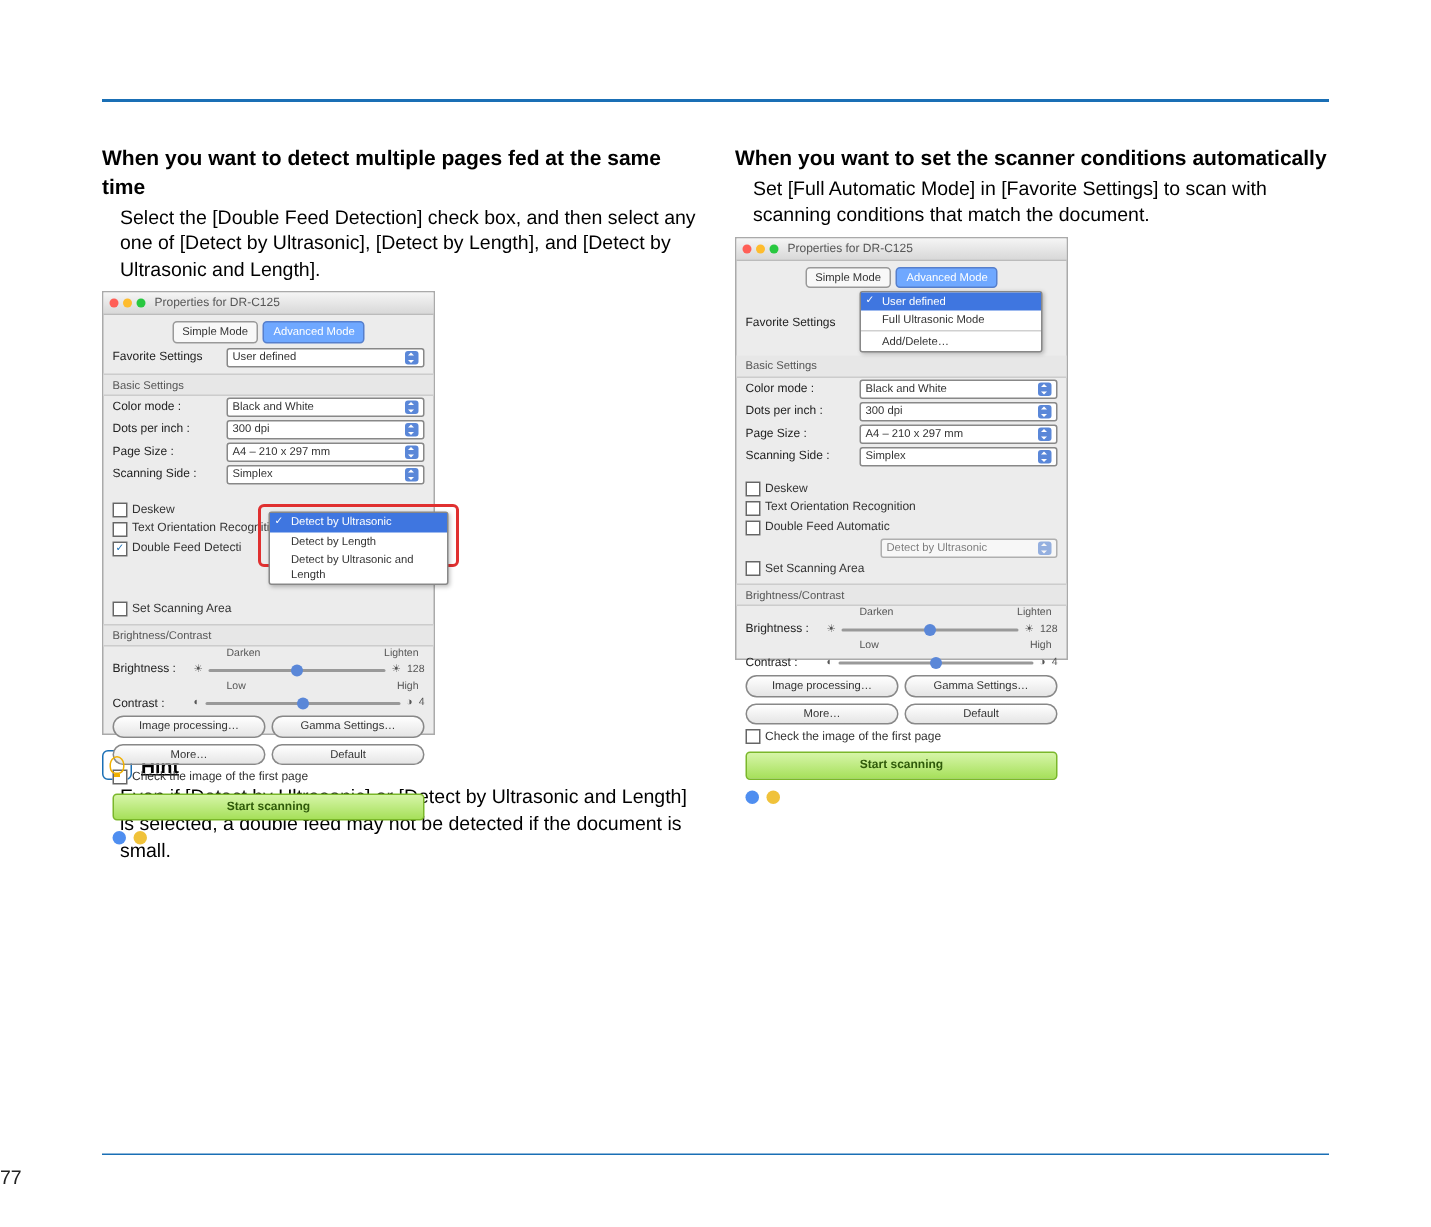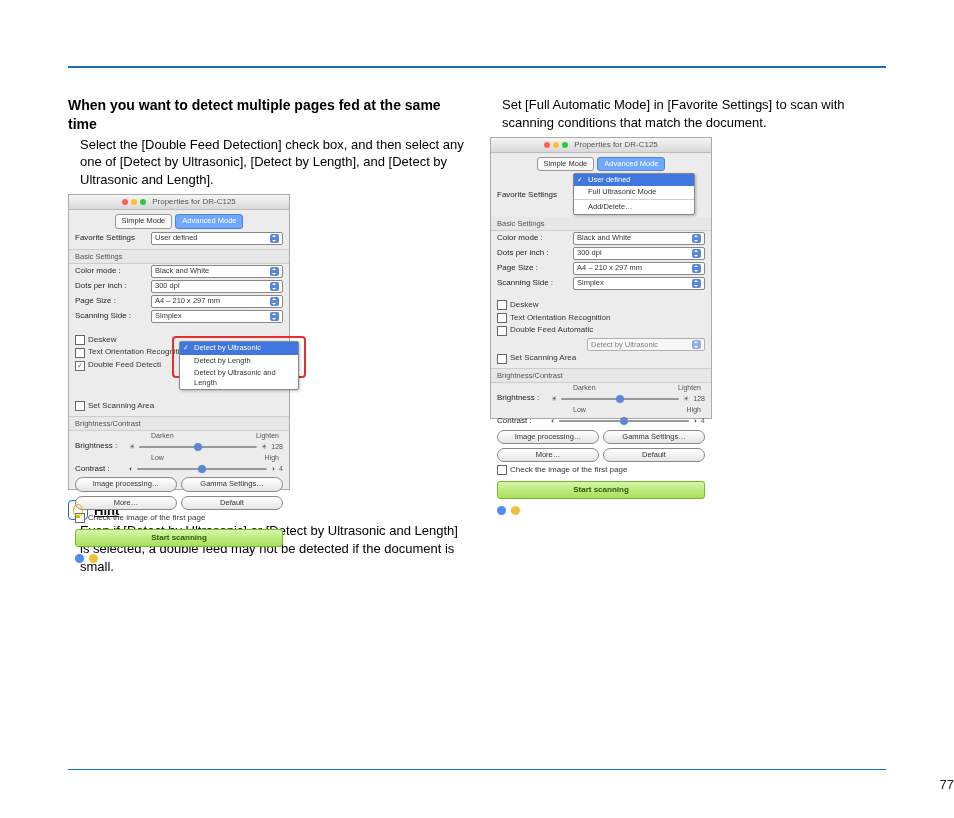--- a/index.html
+++ b/index.html
@@ -39,21 +39,21 @@
     font-size: 8px;
     color: #333;
     margin: 4px 0 10px 0;
     position: relative;
   }
   .titlebar {
     display: flex; align-items: center;
     height: 14px; padding: 0 4px;
     background: linear-gradient(#f5f5f5,#d8d8d8);
     border-bottom: 1px solid #bbb;
-    font-size: 8px; color: #444; justify-content: center;
+    font-size: 8px; color: #444;
   }
   .traffic { display:flex; gap:3px; margin-right:6px;}
   .traffic span{width:6px;height:6px;border-radius:50%;display:inline-block;}
   .t-red{background:#ff5f57;} .t-yel{background:#febc2e;} .t-grn{background:#28c840;}
   .win-title{font-size:8px;color:#555;}
   .tabs { display:flex; gap:3px; justify-content:center; padding:4px 0 2px;text-align:center; }
   .tab { padding:1px 6px; border:1px solid #999; border-radius:3px; background:#f8f8f8; font-size:7.5px;}
   .tab.active{ background:#6fa8ff; color:#fff; border-color:#567fcc;}
   .row { display:flex; align-items:center; padding:1px 6px; }
   .lbl { width: 76px; color:#222; }
@@ -85,21 +85,21 @@
   .separator{height:1px;background:#d0d0d0;margin:1px 0;}
 
   
   .hint-row{display:flex;align-items:center;gap:6px;margin:6px 0 2px;text-decoration:underline;}
   .hint-icon{width:18px;height:18px;border:1.5px solid #1a6fb5;border-radius:4px;display:flex;align-items:center;justify-content:center;}
   .bulb{width:8px;height:10px;border:1.5px solid #f0b000;border-radius:50% 50% 40% 40%;position:relative;}
   .bulb::after{content:"";position:absolute;bottom:-3px;left:1.5px;width:4px;height:2px;background:#f0b000;}
   .hint-label{font-weight:bold;}
 
   .bottom-rule{position:absolute;left:68px;right:68px;bottom:48px;border-top:1px solid #1a6fb5;}
-  .page-num{position:absolute;left:0;right:0;bottom:26px;text-align:right;font-size:13px;color:#222;}
+  .page-num{position:absolute;left:0;right:0;bottom:26px;text-align:left;font-size:13px;color:#222;}
   .tiny{font-size:7px;color:#555;}
   .tick{width:1px;height:4px;background:#888;position:absolute;top:-1px;}
 </style>
 </head>
 <body>
 
 <div class="top-rule"></div>
 
 <div class="page">
 
@@ -233,20 +233,21 @@
     <div class="hint-row">
       <div class="hint-icon">
           <div class="bulb"></div>
         </div>
       <span class="hint-label">Hint</span>
     </div>
     <div class="para">Even if [Detect by Ultrasonic] or [Detect by Ultrasonic and Length] is selected, a double feed may not be detected if the document is small.</div>
   </div>
 
   <div class="col">
+    <div class="sect-head">When you want to set the scanner conditions automatically</div>
     <div class="para">Set [Full Automatic Mode] in [Favorite Settings] to scan with scanning conditions that match the document.</div>
 
     <div class="shot" style="height:280px;">
       <div class="titlebar">
         <div class="traffic">
           <span class="t-red"></span>
           <span class="t-yel"></span>
           <span class="t-grn"></span>
         </div>
         <span class="win-title">Properties for DR-C125</span>

